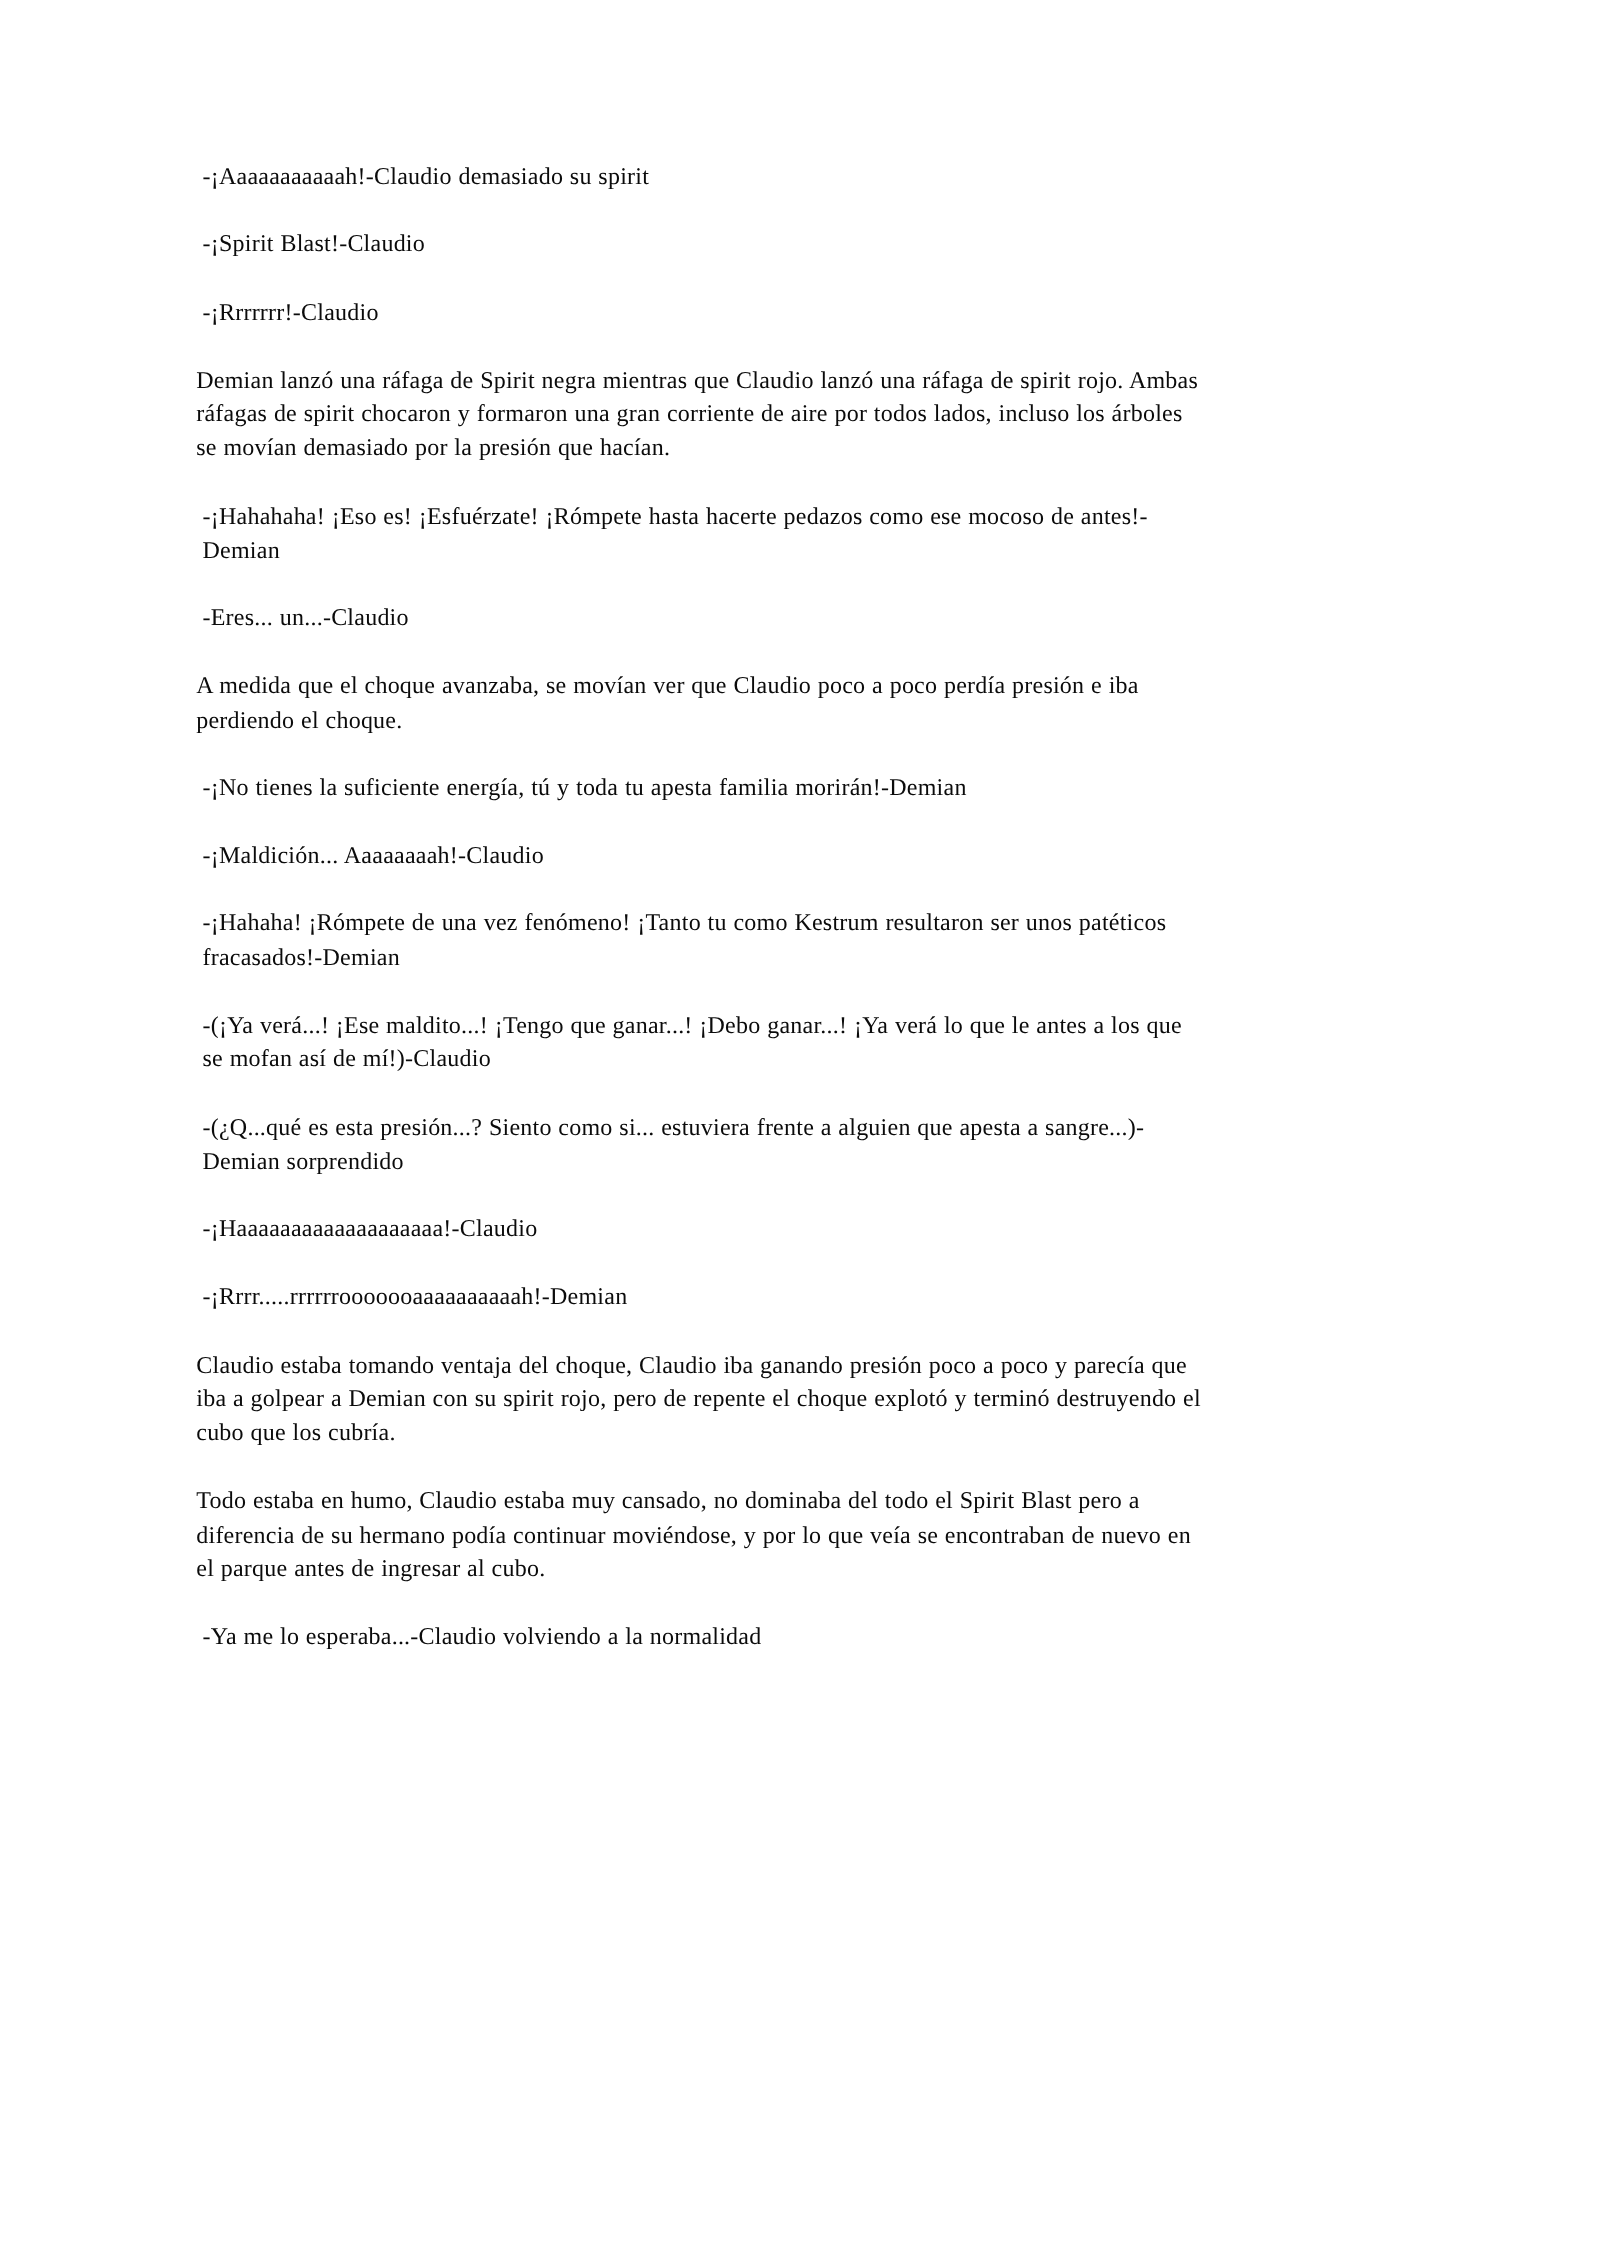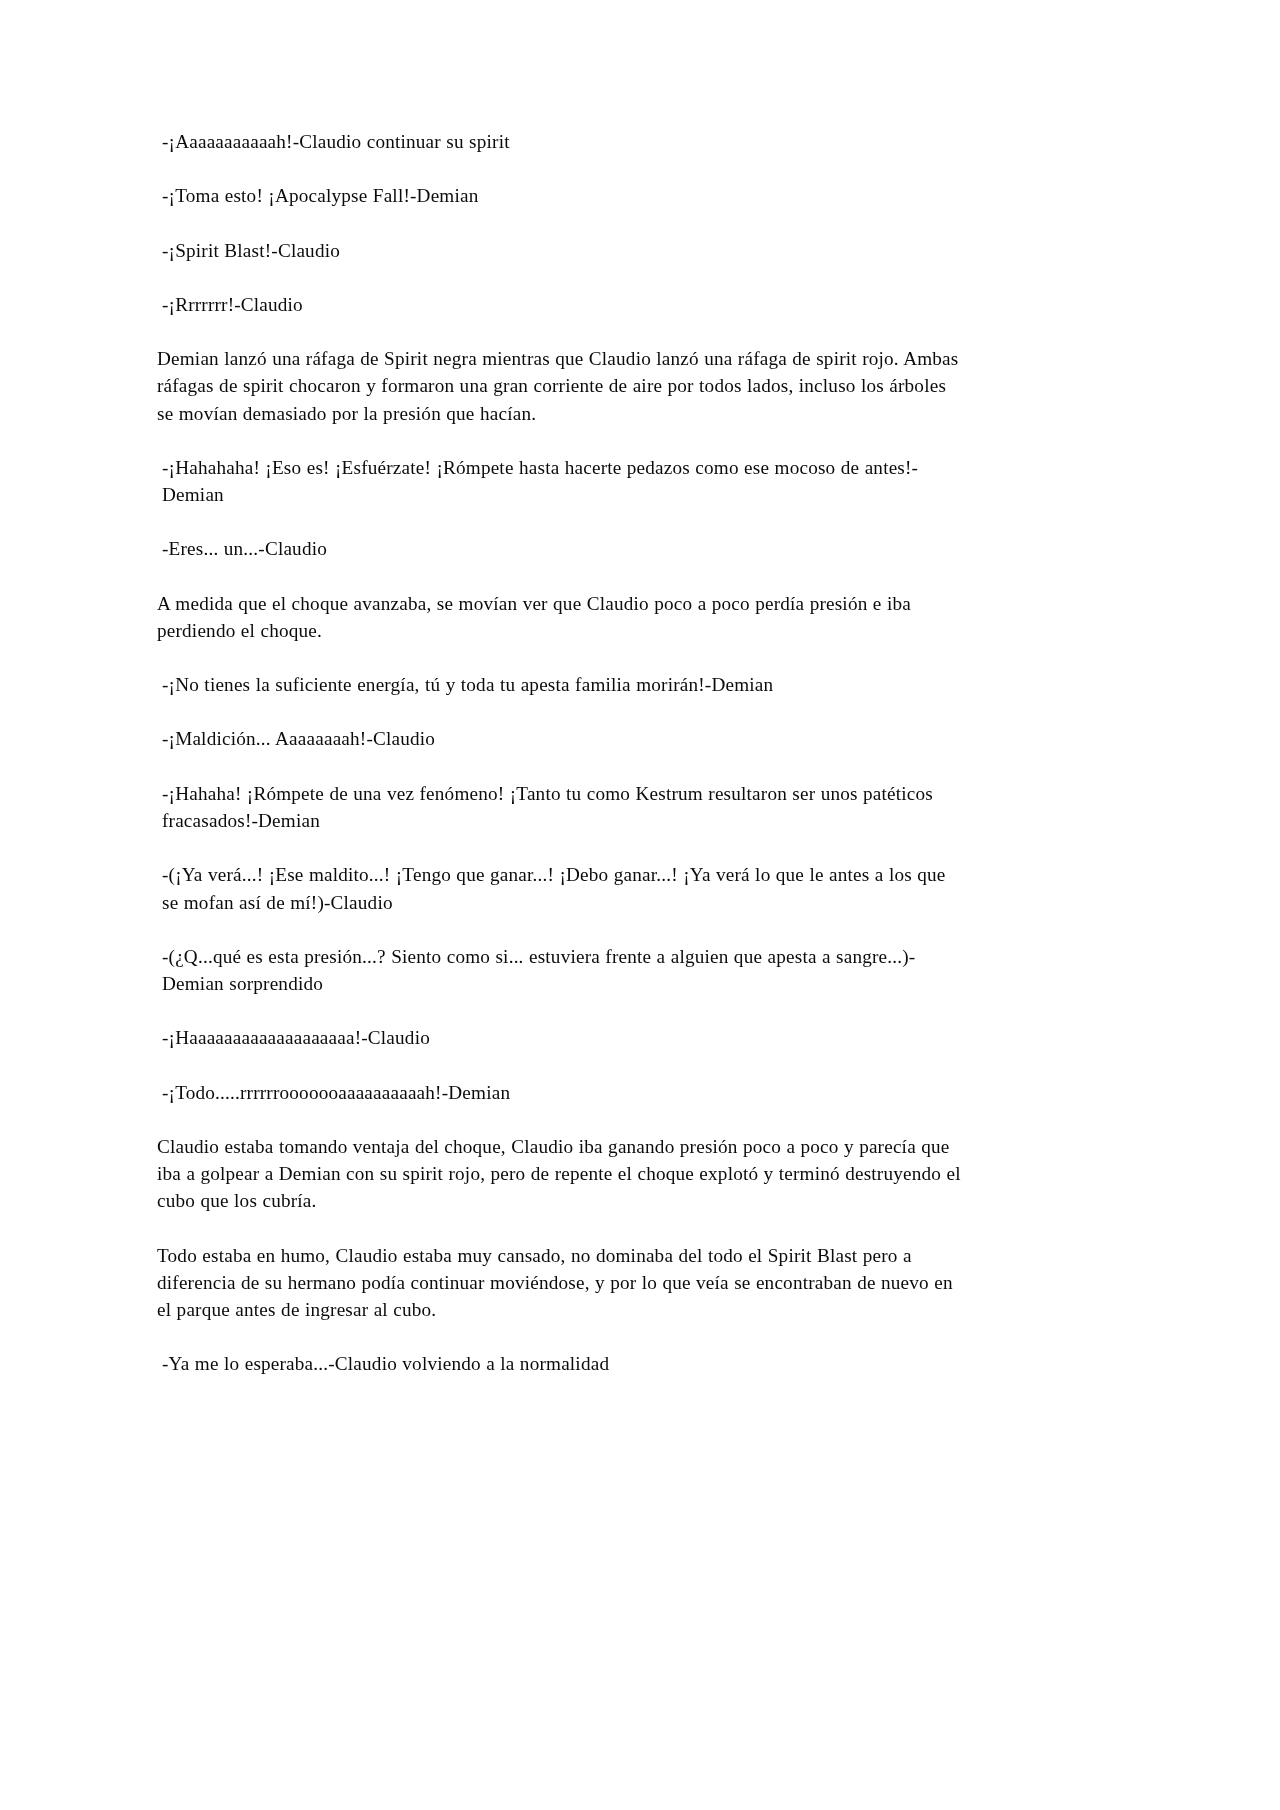--- a/index.html
+++ b/index.html
@@ -46,33 +46,32 @@
   .para.narration {
     padding-left: 0;
   }
 </style>
 </head>
 <body>
 
 <div id="page">
   <div id="doc-body">
 
-    <p class="para dialogue">-¡Aaaaaaaaaaah!-Claudio continuar su spirit</p>
-    <p class="para dialogue">-¡Toma esto! ¡Apocalypse Fall!-Demian</p>
+    <p class="para dialogue">-¡Aaaaaaaaaaah!-Claudio demasiado su spirit</p>
     <p class="para dialogue">-¡Spirit Blast!-Claudio</p>
     <p class="para dialogue">-¡Rrrrrrr!-Claudio</p>
     <p class="para narration">Demian lanzó una ráfaga de Spirit negra mientras que Claudio lanzó una ráfaga de spirit rojo. Ambas ráfagas de spirit chocaron y formaron una gran corriente de aire por todos lados, incluso los árboles se movían demasiado por la presión que hacían.</p>
     <p class="para dialogue">-¡Hahahaha! ¡Eso es! ¡Esfuérzate! ¡Rómpete hasta hacerte pedazos como ese mocoso de antes!-Demian</p>
     <p class="para dialogue">-Eres... un...-Claudio</p>
     <p class="para narration">A medida que el choque avanzaba, se movían ver que Claudio poco a poco perdía presión e iba perdiendo el choque.</p>
     <p class="para dialogue">-¡No tienes la suficiente energía, tú y toda tu apesta familia morirán!-Demian</p>
     <p class="para dialogue">-¡Maldición... Aaaaaaaah!-Claudio</p>
     <p class="para dialogue">-¡Hahaha! ¡Rómpete de una vez fenómeno! ¡Tanto tu como Kestrum resultaron ser unos patéticos fracasados!-Demian</p>
     <p class="para dialogue">-(¡Ya verá...! ¡Ese maldito...! ¡Tengo que ganar...! ¡Debo ganar...! ¡Ya verá lo que le antes a los que se mofan así de mí!)-Claudio</p>
     <p class="para dialogue">-(¿Q...qué es esta presión...? Siento como si... estuviera frente a alguien que apesta a sangre...)-Demian sorprendido</p>
     <p class="para dialogue">-¡Haaaaaaaaaaaaaaaaaaa!-Claudio</p>
-    <p class="para dialogue">-¡Todo.....rrrrrrooooooaaaaaaaaaah!-Demian</p>
+    <p class="para dialogue">-¡Rrrr.....rrrrrrooooooaaaaaaaaaah!-Demian</p>
     <p class="para narration">Claudio estaba tomando ventaja del choque, Claudio iba ganando presión poco a poco y parecía que iba a golpear a Demian con su spirit rojo, pero de repente el choque explotó y terminó destruyendo el cubo que los cubría.</p>
     <p class="para narration">Todo estaba en humo, Claudio estaba muy cansado, no dominaba del todo el Spirit Blast pero a diferencia de su hermano podía continuar moviéndose, y por lo que veía se encontraban de nuevo en el parque antes de ingresar al cubo.</p>
     <p class="para dialogue">-Ya me lo esperaba...-Claudio volviendo a la normalidad</p>
 
   </div>
 </div>
 
 </body></html>

